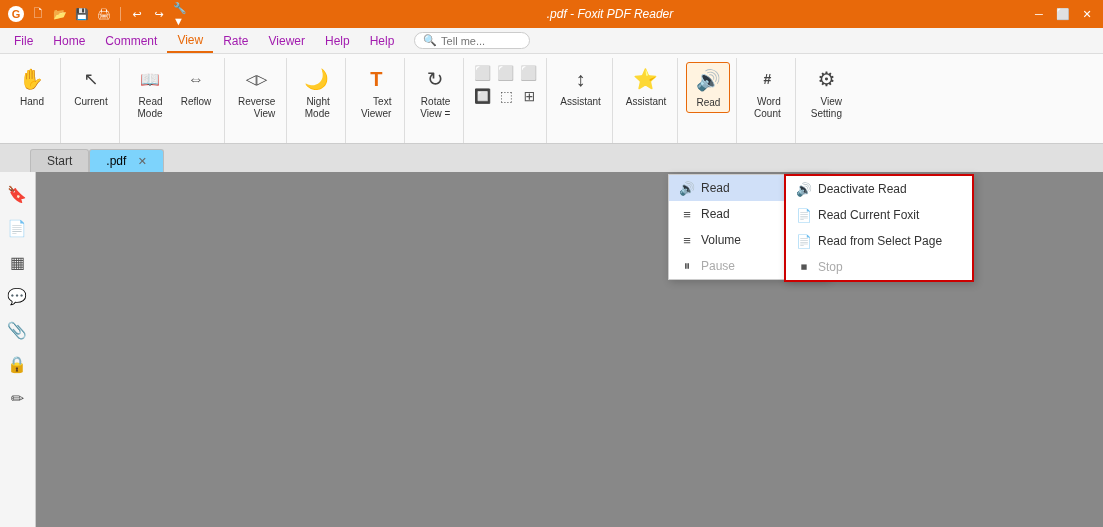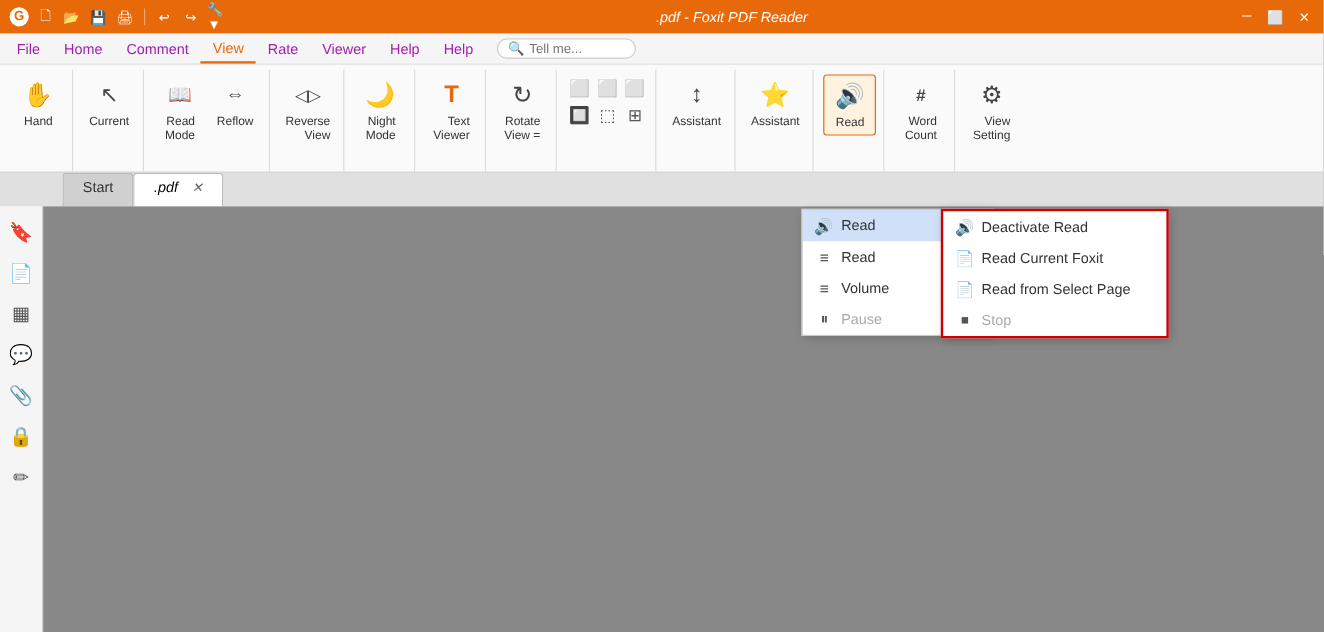--- a/index.html
+++ b/index.html
@@ -114,37 +114,37 @@
     .ribbon-btn.active-read {
       background: #fff3e0;
       border: 1px solid #e8690a;
     }
 
     
     #tabs-bar {
       background: #e0e0e0;
       height: 28px;
       display: flex;
-      padding: 0 52px;
+      align-items: flex-end;
+      padding: 0 30px;
     }
     .tab {
       padding: 4px 16px;
       font-size: 12px;
       background: #d0d0d0;
       border: 1px solid #bbb;
       border-bottom: none;
       border-radius: 3px 3px 0 0;
       cursor: pointer;
       color: #333;
     }
     .tab.active {
-      background: #ffffff;
+      background: #7dd3fc;
       border-color: #bbb;
       color: #000;
-      font-style: italic;
     }
     .tab-close {
       font-size: 11px;
       margin-left: 8px;
       color: #666;
     }
 
     
     #main-area {
       display: flex;

